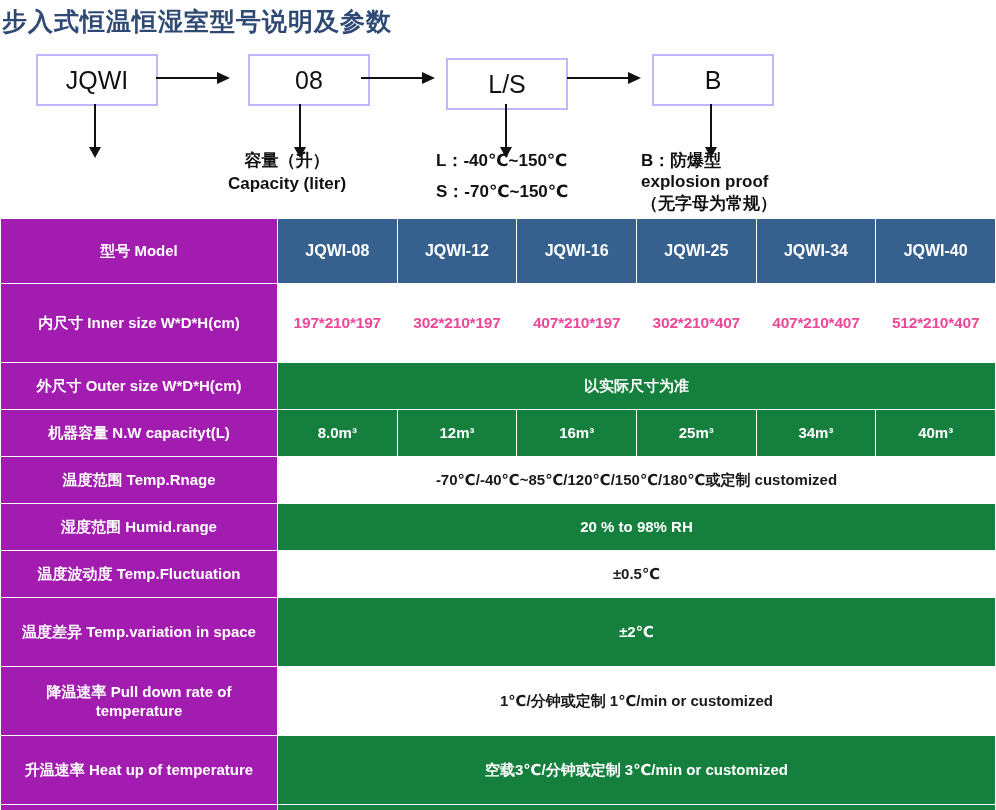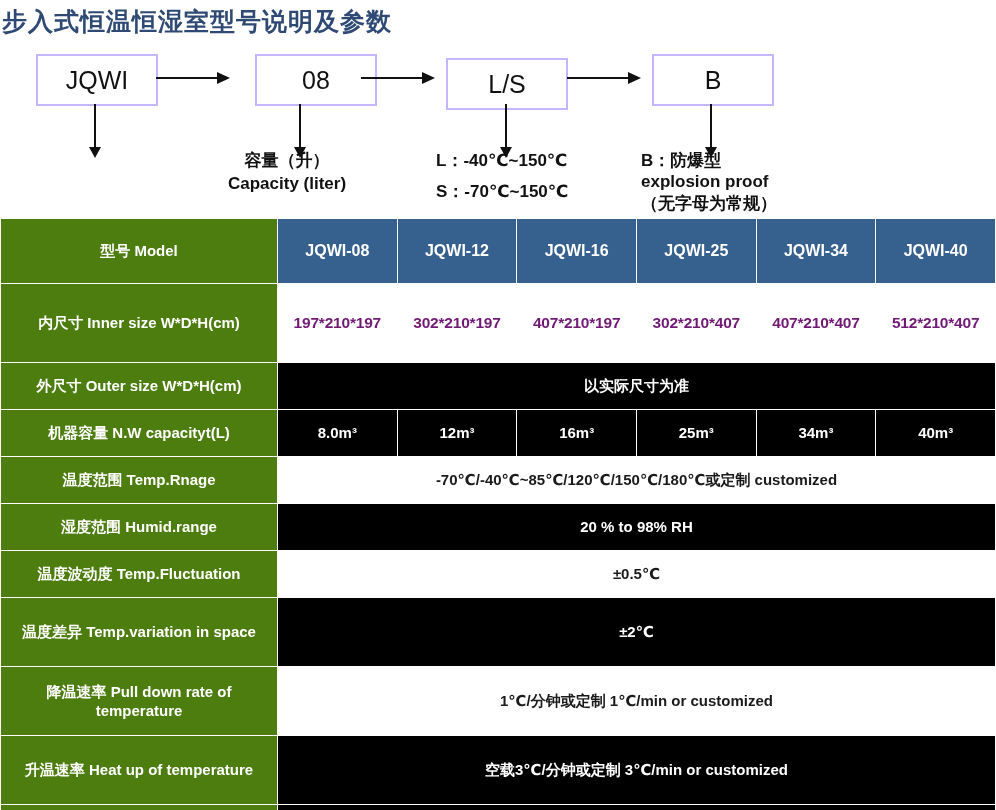--- a/index.html
+++ b/index.html
@@ -20,21 +20,21 @@
 
   
   .diagram{position:absolute;left:0;top:46px;width:996px;height:172px;}
   .dbox{
     position:absolute;border:2px solid #c4b5fd;background:#fff;
     height:48px;width:118px;
     display:flex;align-items:center;justify-content:center;
     font-size:25px;color:#111;font-weight:400;
   }
   .dbox.b1{left:36px;top:8px;}
-  .dbox.b2{left:255px;top:8px;}
+  .dbox.b2{left:248px;top:8px;}
   .dbox.b3{left:446px;top:12px;}
   .dbox.b4{left:652px;top:8px;}
 
   .harrow{position:absolute;top:31px;height:2px;background:#111;}
   .harrow.a1{left:156px;width:72px;}
   .harrow.a2{left:361px;width:72px;}
   .harrow.a3{left:567px;width:72px;}
   .harrow:after{
     content:"";position:absolute;right:-2px;top:-5px;
     width:0;height:0;border-left:13px solid #111;
@@ -71,28 +71,28 @@
     background:#ffffff;
     table-layout:fixed;
   }
   .tbl td{
     padding:4px 3px;
     font-size:15px;font-weight:bold;
     text-align:center;vertical-align:middle;
     line-height:1.28;
   }
   .tbl td.lbl{
-    background:#4d7c0f;color:#ffffff;width:270px;
+    background:#a21caf;color:#ffffff;width:270px;
   }
   .tbl td.hdr{
     background:#36618e;color:#ffffff;font-size:16px;
   }
   .tbl td.valw{background:#ffffff;color:#1a1a1a;}
-  .tbl td.valb{background:#000000;color:#ffffff;}
-  .tbl td.dim{font-size:15.5px;color:#701a75;letter-spacing:-0.2px;}
+  .tbl td.valb{background:#15803d;color:#ffffff;}
+  .tbl td.dim{font-size:15.5px;color:#ec4899;letter-spacing:-0.2px;}
   .r-hdr td{height:56px;}
   .r-inner td{height:70px;}
   .r-outer td{height:38px;}
   .r-cap td{height:38px;margin-left:20px;}
   .r-temp td{height:38px;}
   .r-hum td{height:38px;}
   .r-fluc td{height:38px;}
   .r-var td{height:60px;}
   .r-pull td{height:60px;}
   .r-heat td{height:60px;}

